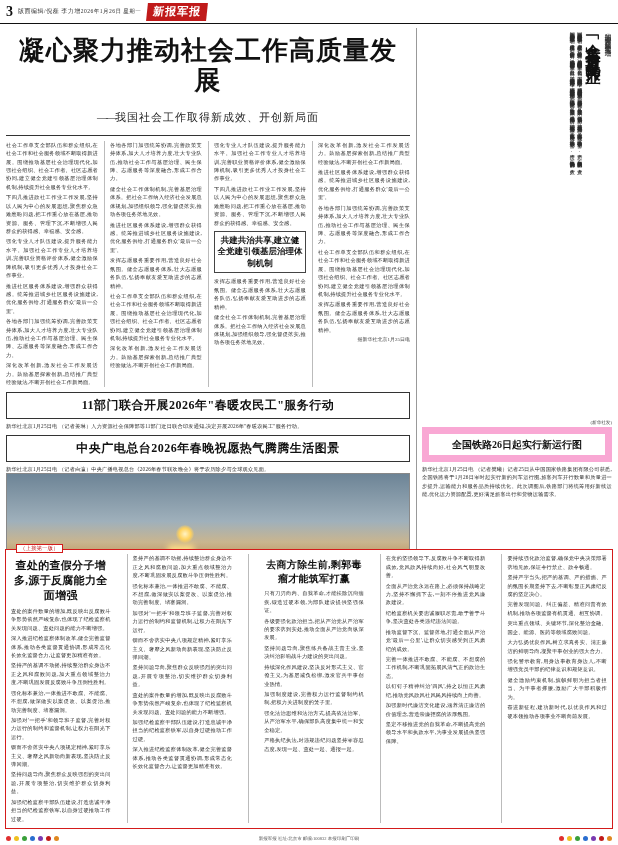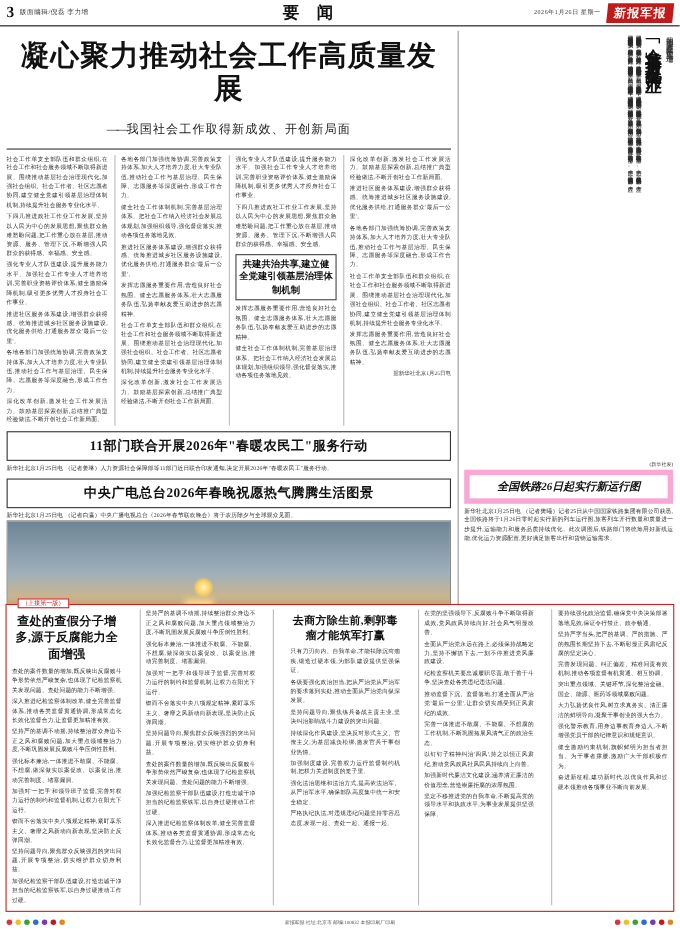--- a/index.html
+++ b/index.html
@@ -133,21 +133,21 @@
   .photo .pier {
     position: absolute; bottom: 0; height: 22px; width: 5px; background: #3e3e46;
   }
   .photo .water {
     position: absolute; left:0; bottom: 0; width: 100%; height: 40px;
     background: linear-gradient(rgba(255,210,120,.35), rgba(120,90,60,.6));
   }
   .caption { font-size: 4.6px; color: #444; margin-top: 2px; line-height: 1.5; }
 
   .right-box {
-    border: 5px solid #f9a8d4; padding: 4px; margin-top: 0; font-style: italic;
+    border: 7px solid #f9a8d4; padding: 4px; margin-top: 0;
   }
   .right-box .t { font-size: 10px; font-weight: bold; text-align: center; line-height: 1.3; }
 
   
   .bottom-section {
     position: absolute; left: 5px; right: 5px; bottom: 16px;
     border: 1.5px solid #d31b1b;
     padding: 4px 5px 5px 5px;
     background: #fff;
   }
@@ -177,21 +177,20 @@
   .vline { border-left: 0.5px solid #bbb; }
 </style>
 </head>
 <body>
 
 <div class="page">
 
   <div class="masthead">
     <div class="page-num">3</div>
     <div class="mast-left">版面编辑/倪磊  李力增</div>
-    <div class="mast-center">要 闻</div>
     <div class="mast-date">2026年1月26日 星期一</div>
     <div class="logo">新报军报</div>
   </div>
 
   <div class="body-grid">
 
     <div class="col-main">
 
       <div class="headline">凝心聚力推动社会工作高质量发展</div>
       <div class="subhead">

